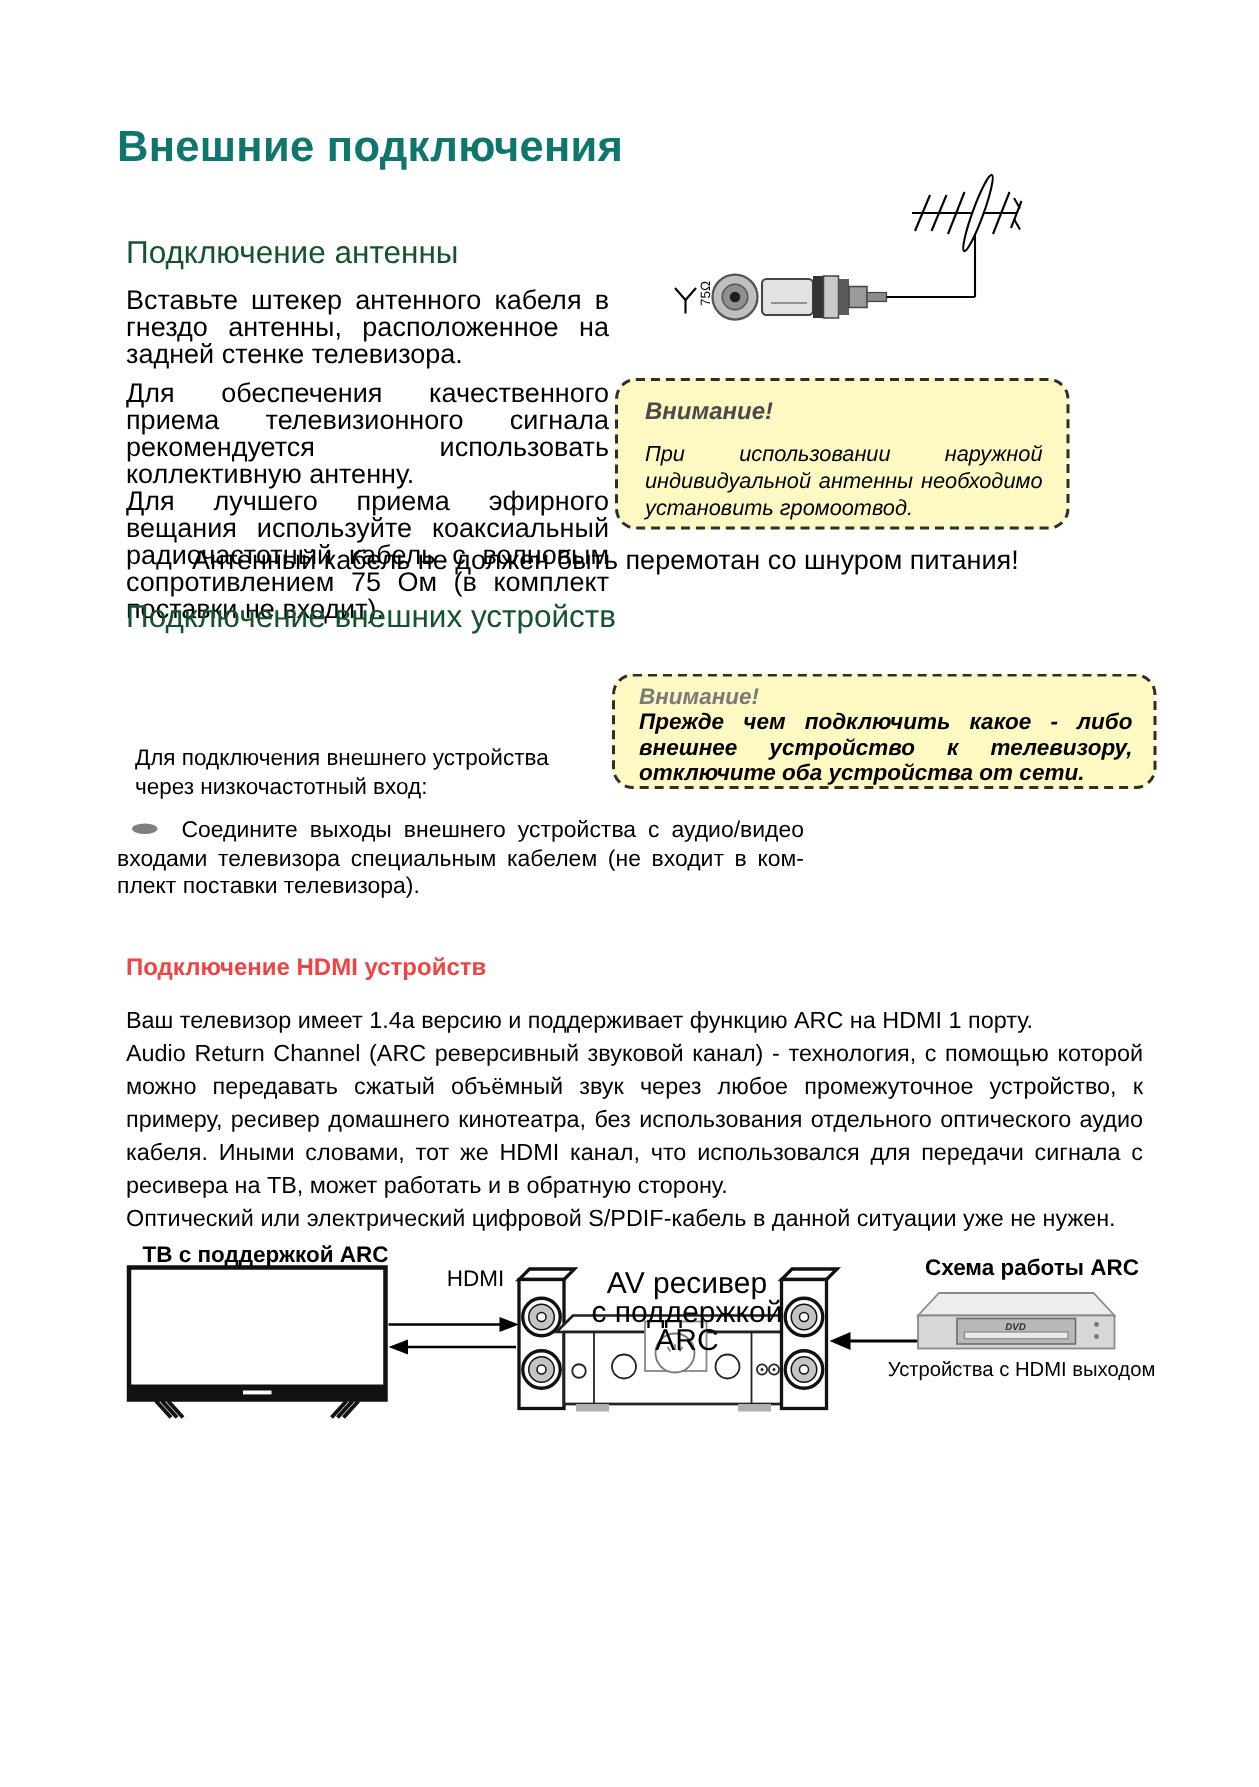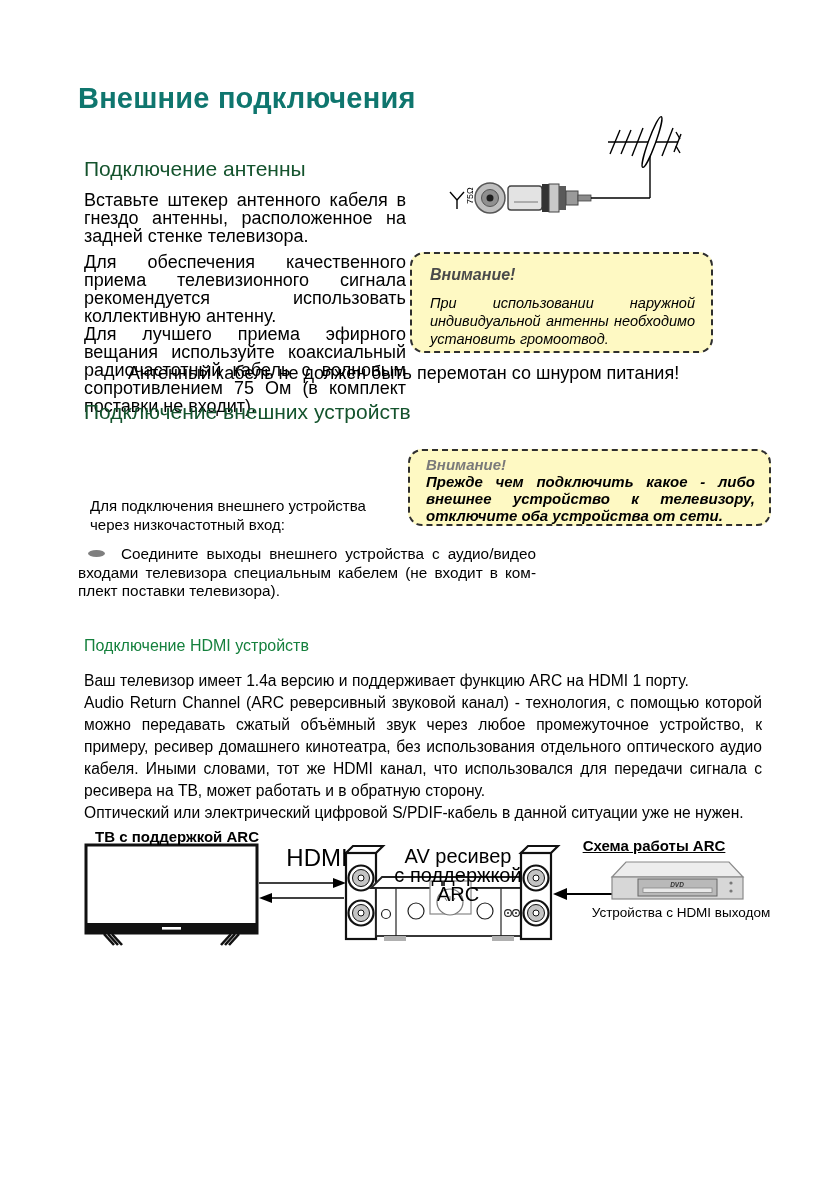--- a/index.html
+++ b/index.html
@@ -40,29 +40,29 @@
   .warn-2 .warn-body { font-weight:bold; font-size:15px; line-height:17px; }
 
   .p-external-intro { left:90px; top:466px; width:318px; font-size:15px; line-height:19px;margin-top:30px; }
 
   .bullet-para { left:78px; top:545px; width:458px; font-size:15.3px; line-height:18.5px; text-align:justify; }
   .bullet-oval {
     display:inline-block; width:17px; height:7px; border-radius:50%;
     background:#7f7f7f; margin:0 16px 2px 10px;
   }
 
-  .h-hdmi { left:84px; top:637px; font-size:16px; font-weight:normal; color:#15803d; }
+  .h-hdmi { left:84px; top:637px; font-size:16px; font-weight:bold; color:#ef4444; }
   .hdmi-text { left:84px; top:670px; width:678px; font-size:15.6px; line-height:22px; }
   .hdmi-text .jline { text-align:justify; }
 
   .diagram-label { text-align:center; }
   .lbl-tv { left:88px; top:828px; width:178px; font-size:15px; font-weight:bold; }
-  .lbl-hdmi { left:272px; top:844px; width:90px; font-size:24px; }
+  .lbl-hdmi { left:272px; top:844px; width:90px; font-size:15px; }
   .lbl-receiver { left:378px; top:847px; width:160px; font-size:20px; line-height:19px; }
-  .lbl-scheme { left:564px; top:837px; width:180px; font-size:15px; font-weight:bold;text-decoration:underline; }
+  .lbl-scheme { left:598px; top:837px; width:180px; font-size:15px; font-weight:bold; }
   .lbl-source { left:583px; top:905px; width:196px; font-size:13.5px; }
 
   svg { display:block; }
 </style>
 </head>
 <body>
 
 <div class="page">
 
   <div class="abs page-title">Внешние подключения</div>

